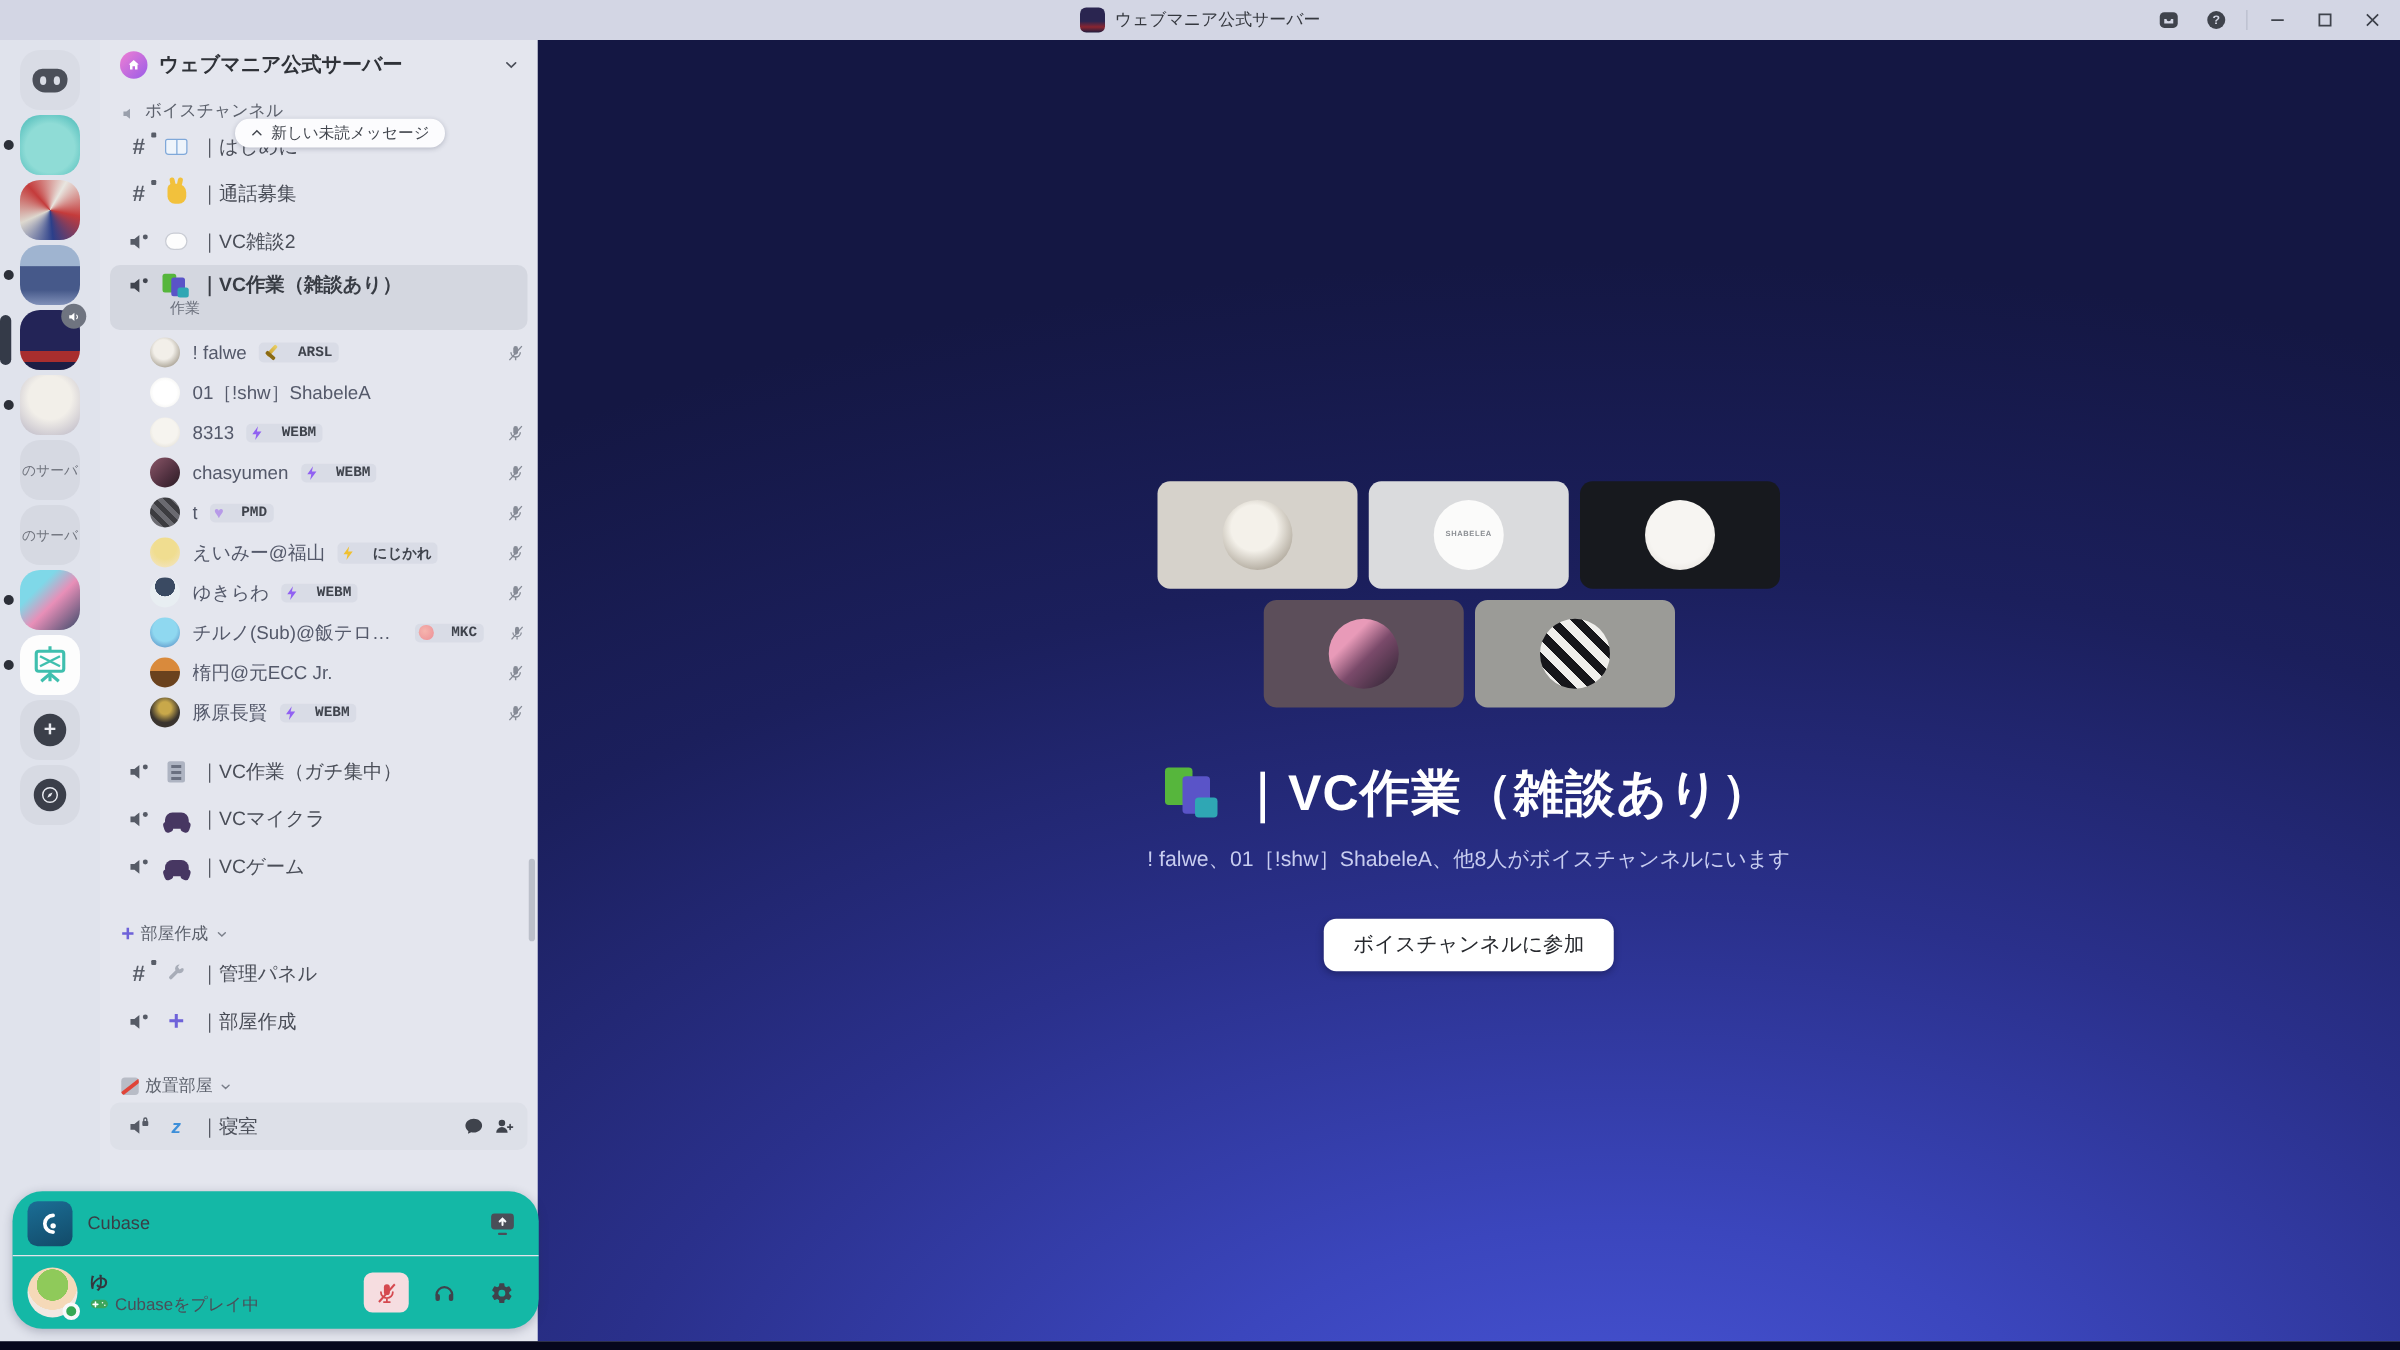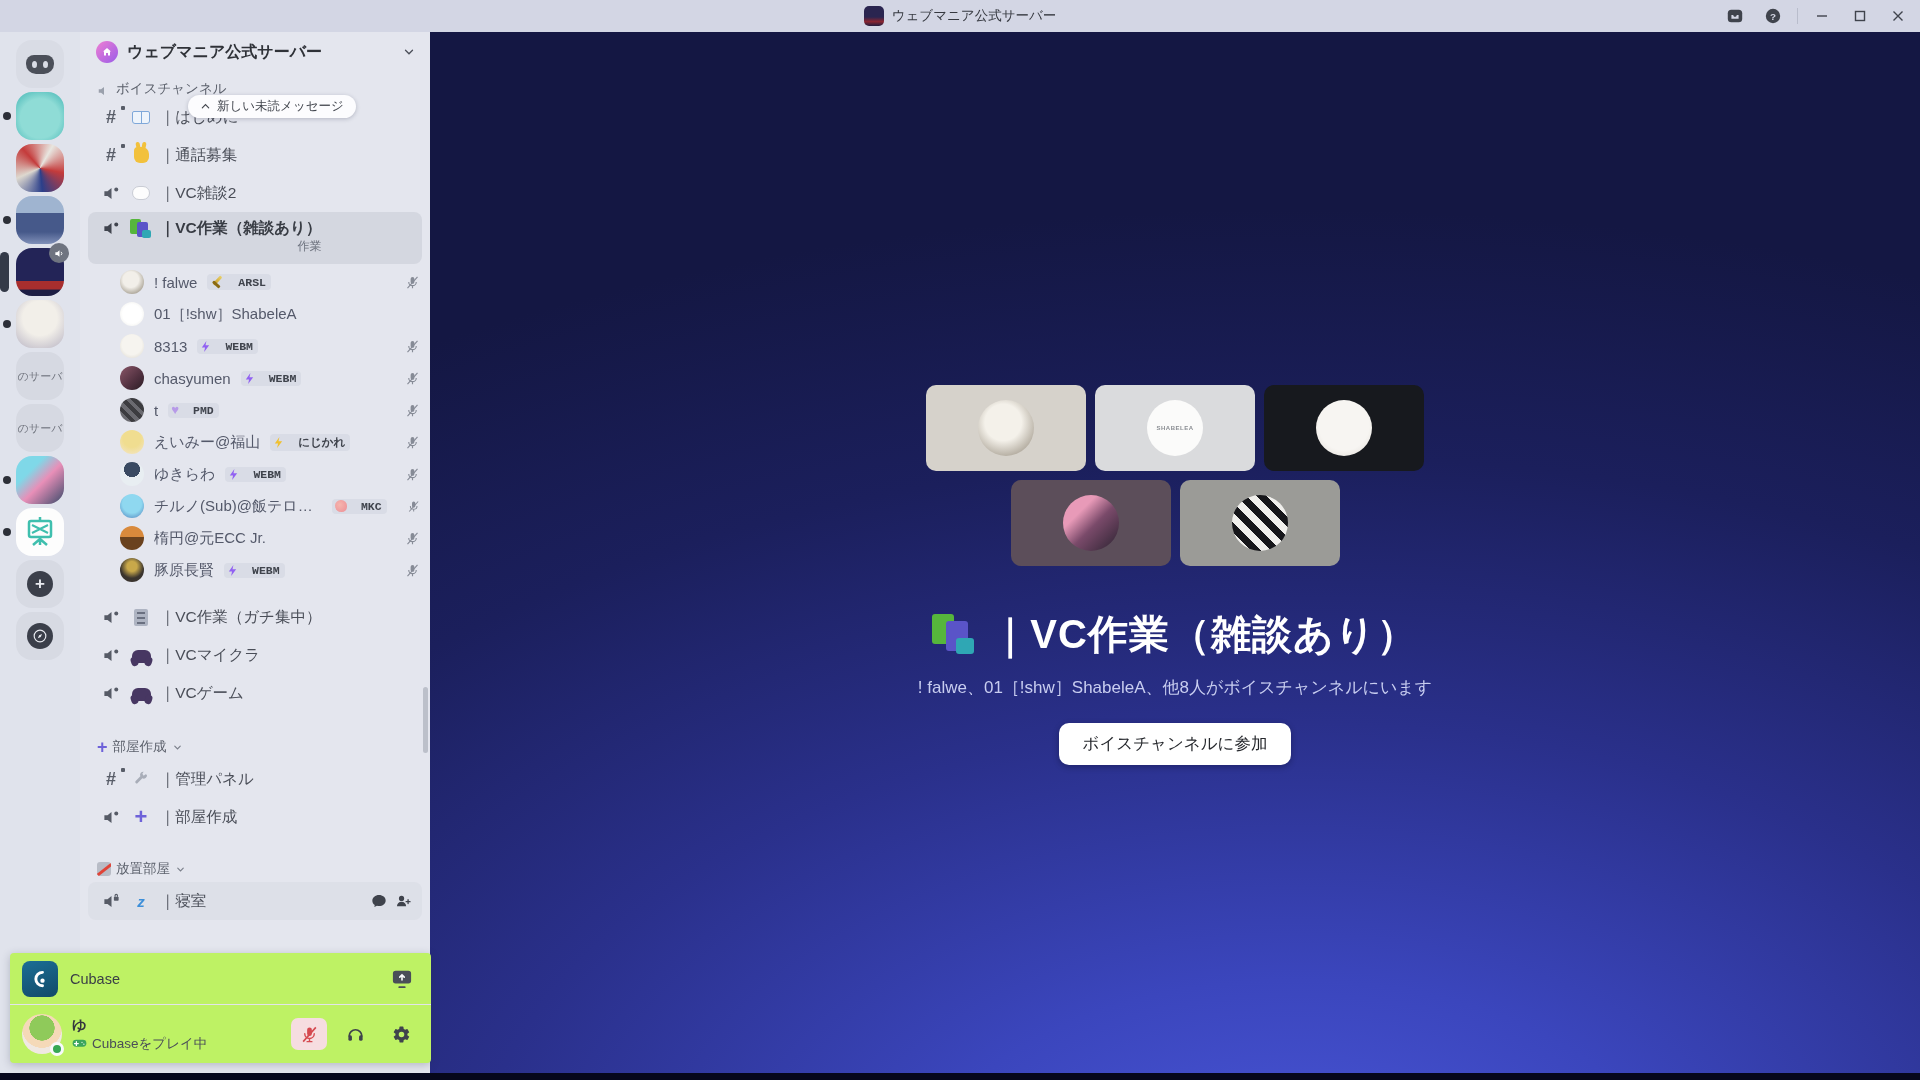--- a/index.html
+++ b/index.html
@@ -31,21 +31,21 @@
   .discord-home { background:#d9dce5; display:flex; align-items:center; justify-content:center; }
   .dc-blob { width:28px; height:19px; background:#4b4f59; border-radius:8px 8px 10px 10px; position:relative; }
   .dc-blob::before,.dc-blob::after { content:""; position:absolute; top:6px; width:5px; height:7px; border-radius:50%; background:#d9dce5; }
   .dc-blob::before { left:6px; } .dc-blob::after { right:6px; }
 
   
   .sidebar { width:350px; background:#e4e6ee; position:relative; z-index:4; }
   .sb-header { height:40px; display:flex; align-items:center; padding:0 14px 0 16px; gap:9px; cursor:pointer; }
   .home-badge { width:22px; height:22px; border-radius:50%; background:linear-gradient(135deg,#ef7fd3,#9a5ce8); display:flex; align-items:center; justify-content:center; flex:0 0 auto; }
   .sb-title { font-size:16px; font-weight:bold; color:#2f3238; flex:1; white-space:nowrap; overflow:hidden; }
-  .sb-scroll { position:relative; padding-top:10px;text-align:right; }
+  .sb-scroll { position:relative; padding-top:10px; }
   .unread-banner { position:absolute; left:108px; top:63px; height:23px; background:#fcfcfe; border-radius:12px; display:flex; align-items:center; gap:6px; padding:0 12px; font-size:12.5px; color:#42464e; box-shadow:0 1px 4px rgba(40,45,70,.25); z-index:8; cursor:pointer; }
   .category { height:26px; display:flex; align-items:center; padding-left:17px; gap:5px; font-size:13.5px; color:#5c616c; cursor:pointer; }
   .category.clipped { height:16px; overflow:hidden; align-items:flex-end; }
   .chan { height:38px; margin:0 8px; border-radius:8px; display:flex; align-items:center; padding:0 10px 0 12px; gap:8px; color:#4a4e58; font-size:15.5px; cursor:pointer; white-space:nowrap; }
   .chan .cicon { width:22px; display:flex; justify-content:center; flex:0 0 auto; }
   .chan .cemoji { width:22px; display:flex; justify-content:center; flex:0 0 auto; }
   .chan.selected { background:#d4d7e0; height:52px; align-items:flex-start; padding-top:6px; margin-bottom:2px; }
   .chan.selected .row1 { display:flex; align-items:center; gap:8px; font-weight:bold; color:#383c44; }
   .chan-status { font-size:12px; color:#6d727e; margin:-1px 0 0 36px; font-weight:normal; }
   .hash { font-size:18px; font-weight:600; color:#585d68; position:relative; line-height:1; }
@@ -54,21 +54,21 @@
   .member { height:32px; margin-left:40px; margin-right:10px; display:flex; align-items:center; gap:10px; cursor:pointer; }
   .member .avatar { width:24px; height:24px; border-radius:50%; flex:0 0 auto; }
   .member .mname { font-size:15px; color:#54596a; max-width:200px; overflow:hidden; text-overflow:ellipsis; white-space:nowrap; }
   .badge { display:flex; align-items:center; gap:14px; background:#d9dce6; border-radius:4px; padding:1px 5px 1px 3px; font-size:11.5px; font-weight:bold; color:#3f434c; flex:0 0 auto;font-family:Liberation Mono, monospace; }
   .member .spacer { flex:1; }
   .hover-icons { display:flex; gap:8px; align-items:center; }
 
   .sb-scrollbar { position:absolute; right:2px; top:655px; width:5px; height:66px; border-radius:3px; background:#bcc0ca; }
 
   
-  .user-card { position:absolute; left:10px; top:921px; width:421px; background:#bef264; border-radius:4px; box-shadow:0 2px 8px rgba(40,45,70,.25); z-index:20; overflow:hidden; }
+  .user-card { position:absolute; left:10px; top:921px; width:421px; background:#14b8a6; border-radius:24px; box-shadow:0 2px 8px rgba(40,45,70,.25); z-index:20; overflow:hidden; }
   .activity-row { height:52px; display:flex; align-items:center; padding:0 14px 0 12px; gap:12px; border-bottom:1px solid #e2e4ea; }
   .cubase-icon { width:36px; height:36px; border-radius:8px; background:linear-gradient(160deg,#1b6e96,#124a68); display:flex; align-items:center; justify-content:center; }
   .activity-name { font-size:14.5px; color:#3a3e46; flex:1; }
   .share-btn { width:30px; height:26px; display:flex; align-items:center; justify-content:center; cursor:pointer; }
   .user-row { height:58px; display:flex; align-items:center; padding:0 12px 0 12px; gap:10px; }
   .user-avatar { width:40px; height:40px; border-radius:50%; background:radial-gradient(circle at 50% 35%,#8fca5a 0 38%,#f5d9b8 39% 60%,#f0e8e2 61%); position:relative; flex:0 0 auto; }
   .online-dot { position:absolute; right:-2px; bottom:-2px; width:14px; height:14px; border-radius:50%; background:#35a854; border:3px solid #f8f9fb; }
   .user-texts { flex:1; min-width:0; }
   .user-name { font-size:14.5px; color:#34373e; font-weight:bold; }
   .user-status { display:flex; align-items:center; gap:5px; font-size:13.5px; color:#4a4e58; }
@@ -78,21 +78,21 @@
   
   .main { flex:1; position:relative; background:
       radial-gradient(ellipse 115% 95% at 58% 112%, #4a57da 0%, #3b46bd 22%, #2a308b 48%, #1b1f5c 75%, #141743 100%); }
   .vc-content { position:absolute; top:0; left:0; right:0; display:flex; flex-direction:column; align-items:center; padding-top:353px; }
   .tile-row { display:flex; gap:9px; margin-bottom:9px; }
   .tile { width:160px; height:86px; border-radius:10px; display:flex; align-items:center; justify-content:center; }
   .tile-avatar { width:56px; height:56px; border-radius:50%; display:flex; align-items:center; justify-content:center; overflow:hidden; }
   .tile-logo-text { font-size:6px; letter-spacing:.5px; color:#8a8d92; font-weight:bold; }
   .vc-title { display:flex; align-items:center; gap:14px; margin-top:32px; color:#ffffff; font-size:40px; font-weight:bold; letter-spacing:1px; }
   .vc-subtitle { margin-top:14px; font-size:17px; color:#c8cdf0; }
-  .join-btn { margin-top:24px; height:42px; padding:0 24px; background:#ffffff; border:none; border-radius:10px; font-size:16.5px; color:#26282d; font-family:inherit; cursor:pointer; box-shadow:0 2px 6px rgba(0,0,20,.3); }
+  .join-btn { margin-top:36px; height:42px; padding:0 24px; background:#ffffff; border:none; border-radius:10px; font-size:16.5px; color:#26282d; font-family:inherit; cursor:pointer; box-shadow:0 2px 6px rgba(0,0,20,.3); }
 
   
   .books-icon { position:relative; width:22px; height:20px; }
   .books-icon .b1,.books-icon .b2,.books-icon .b3 { position:absolute; border-radius:2px; }
   .books-icon .b1 { width:11px; height:15px; left:0; top:0; background:#56b63c; }
   .books-icon .b2 { width:11px; height:15px; left:7px; top:3px; background:#5a54c8; }
   .books-icon .b3 { width:9px; height:8px; left:12px; top:11px; background:#2fa7b4; }
   .books-icon.big { width:44px; height:42px; }
   .books-icon.big .b1 { width:22px; height:30px; border-radius:3px; }
   .books-icon.big .b2 { width:22px; height:30px; left:14px; top:7px; border-radius:3px; }

